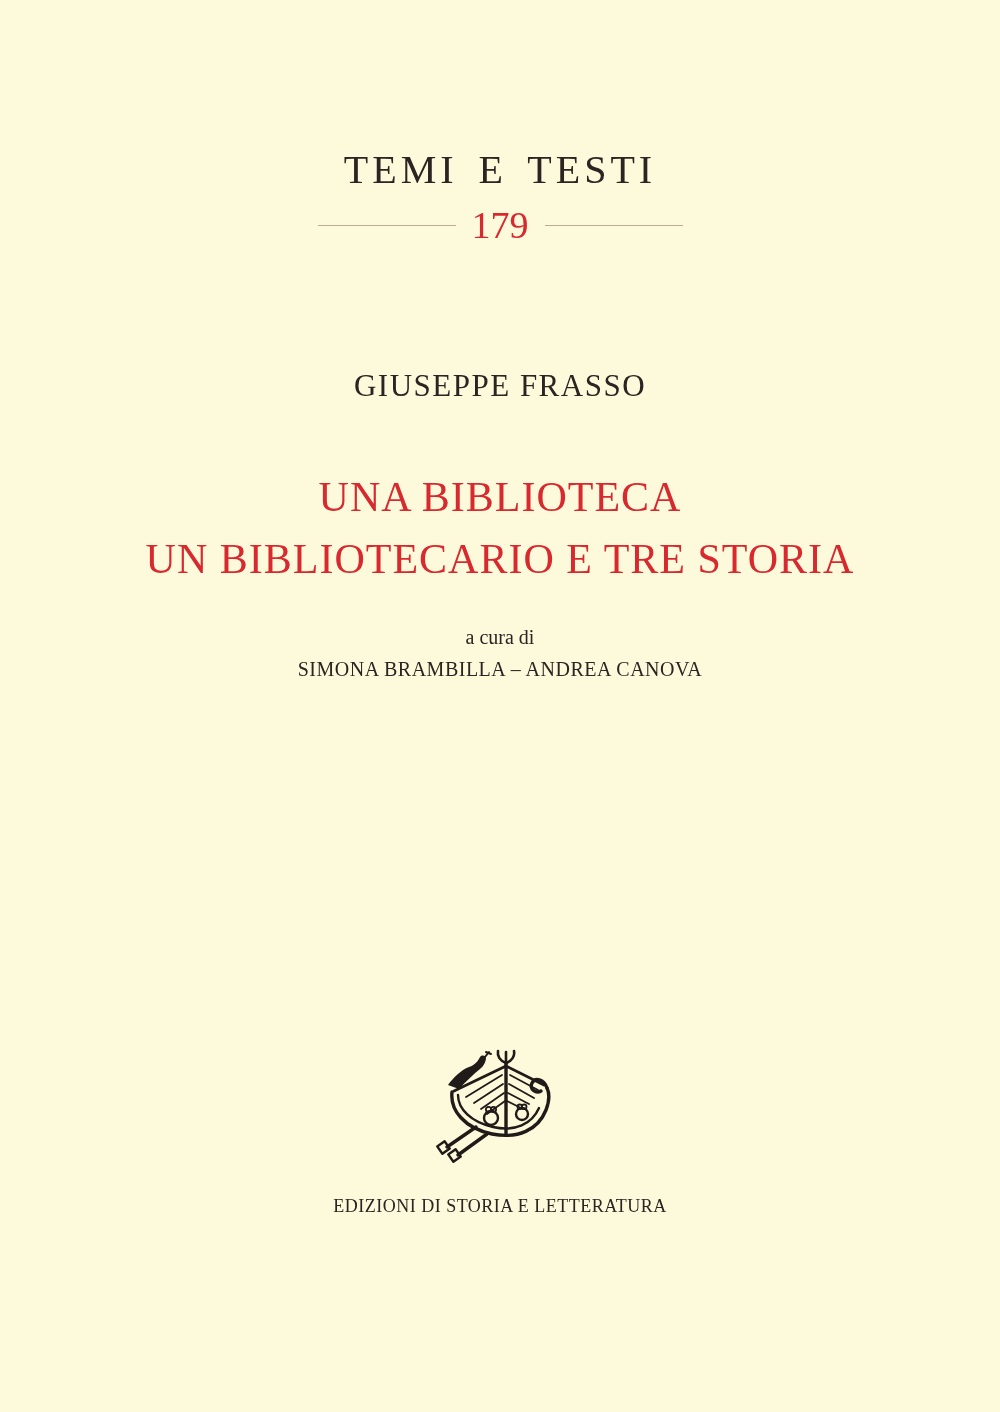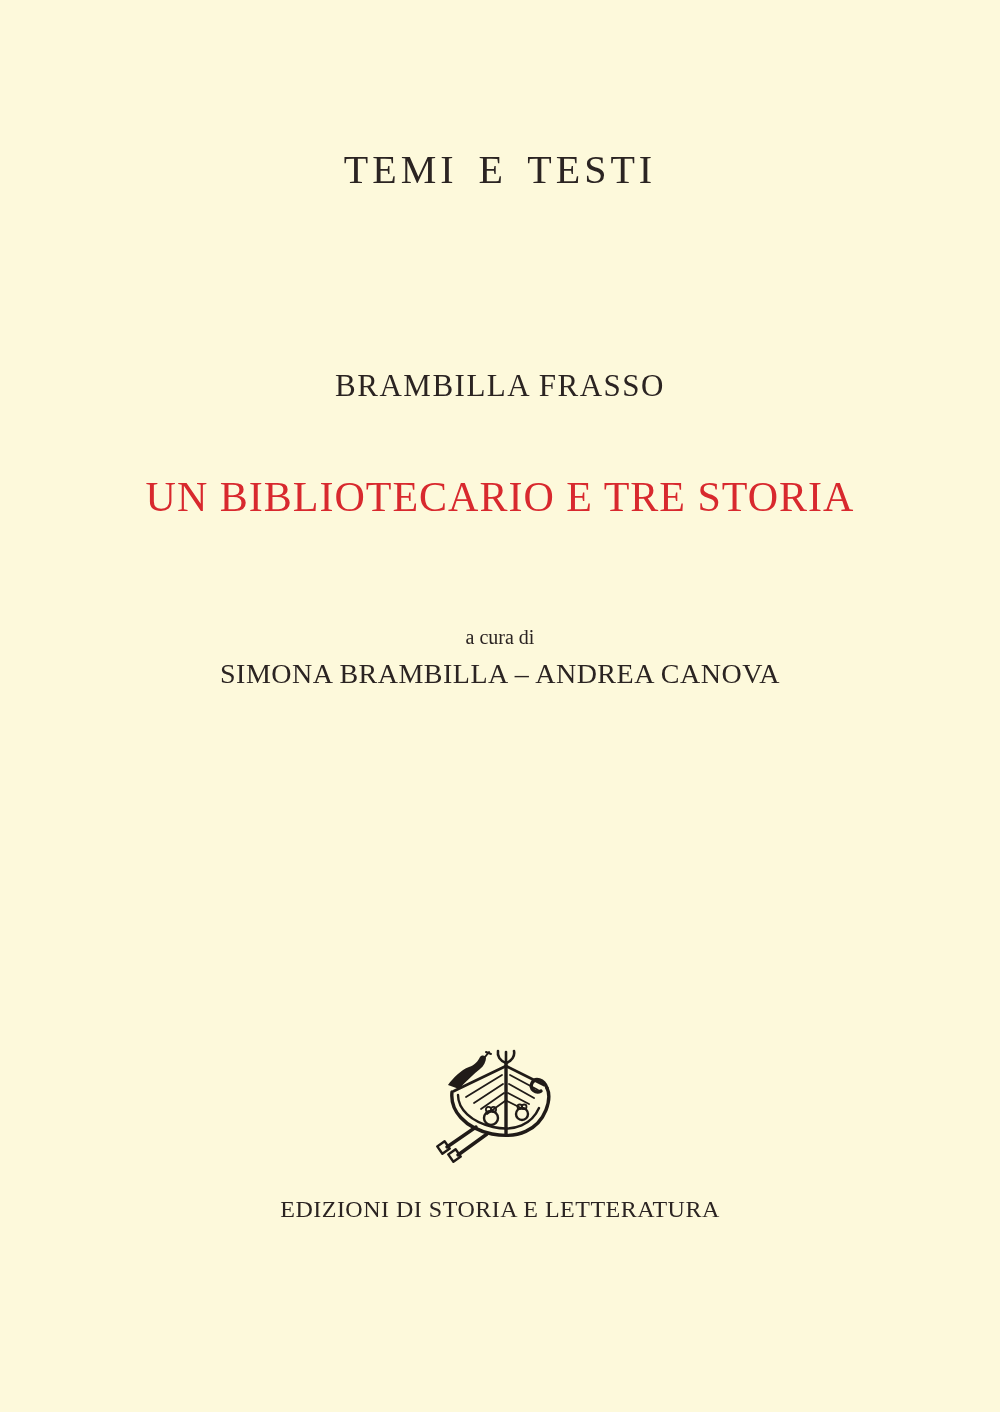--- a/index.html
+++ b/index.html
@@ -66,53 +66,59 @@
     line-height: 62px;
     letter-spacing: 1px;
     color: var(--color-title_red);
   }
   .cura {
     top: 626px;
     font-size: 20px;
   }
   .editors {
     top: 658px;
-    font-size: 28px;
+    font-size: 20px;
     letter-spacing: 0.5px;
   }
   .logo {
     position: absolute;
     top: 1048px;
     left: 50%;
     transform: translateX(-50%);
     width: 140px;
     height: 118px;
   }
   .place-year {
     top: 1170px;
     font-size: 23px;
     letter-spacing: 0.5px;
   }
   .publisher {
     top: 1196px;
-    font-size: 24px;
+    font-size: 18px;
     letter-spacing: 0.5px;
   }
 </style>
 </head>
 <body>
 
 <div class="page">
 
   <div class="centered-line series-name">TEMI E TESTI</div>
 
+  <div class="series-row">
+    <span class="rule"></span>
+    <span class="series-number">179</span>
+    <span class="rule"></span>
+  </div>
 
-  <div class="centered-line author">BRAMBILLA FRASSO</div>
+  <div class="centered-line author">GIUSEPPE FRASSO</div>
 
   <div class="centered-line title">
+    <div>UNA BIBLIOTECA</div>
     <div>UN BIBLIOTECARIO E TRE STORIA</div>
   </div>
 
   <div class="centered-line cura">a cura di</div>
 
   <div class="centered-line editors">SIMONA BRAMBILLA – ANDREA CANOVA</div>
 
   <div class="logo">
     <svg viewBox="0 0 140 118" width="140" height="118" aria-hidden="true">
       <g stroke="#201B18" fill="none" stroke-width="3.4" stroke-linecap="round" stroke-linejoin="round">

